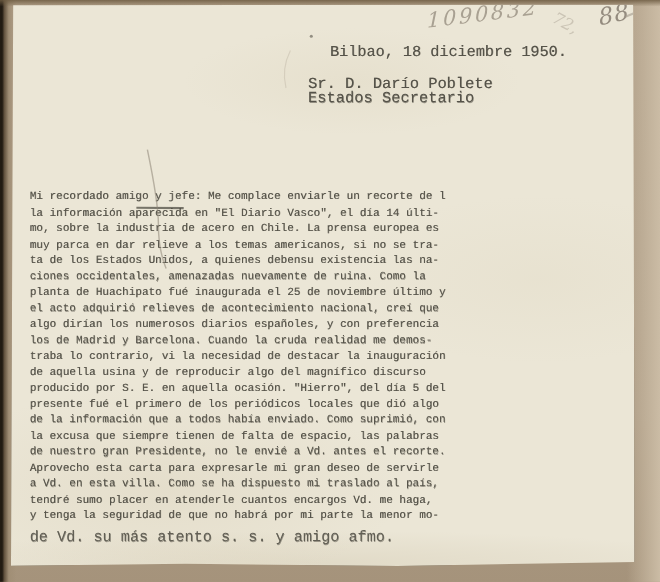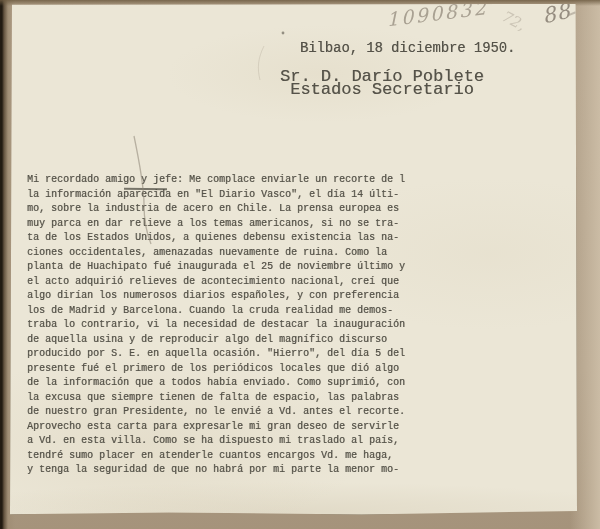--- a/index.html
+++ b/index.html
@@ -25,21 +25,21 @@
     clip-path:polygon(0.35% 0.15%, 99.75% 0%, 100% 99.2%, 62% 99.9%, 28% 99.5%, 0% 99.85%);
   }
   .typed{
     font-family:"Liberation Mono","DejaVu Sans Mono",monospace;
     color:var(--ink,#4a483f);
     white-space:pre;
     text-shadow:0.4px 0.3px 0.6px rgba(66,62,52,.55);
     opacity:.93;
   }
   .dateline{position:absolute;left:270px;top:38px;font-size:13.8px;line-height:14px;margin-left:20px;}
-  .recipient{position:absolute;left:270px;top:67px;font-size:17px;line-height:12.5px;text-align:center;}
+  .recipient{position:absolute;left:270px;top:67px;font-size:14px;line-height:12.5px;}
   .body-block{position:absolute;left:17px;top:169px;font-size:10px;line-height:14.5px;}
   .closing-block{position:absolute;left:17px;top:478px;font-size:13.8px;line-height:15px;opacity:.85;}
   .tline{height:auto;}
   .pencil{
     position:absolute;
     font-family:"DejaVu Serif",serif;
     font-style:italic;
     color:var(--pencil,#9d9486);
   }
   .doc-number{left:378px;top:-2px;font-size:19px;letter-spacing:2.5px;transform:rotate(-7deg) skewX(-8deg);opacity:.85;}
@@ -60,21 +60,21 @@
     <div class="pencil page-number">88</div>
     <div class="pencil faint-mark">72,</div>
     <div class="pencil-dash"></div>
 
     <div class="typed dateline">Bilbao, 18 diciembre 1950.</div>
 
     <div class="typed recipient"><div class="tline">Sr. D. Darío Poblete</div><div class="tline">Estados Secretario</div></div>
 
     <div class="typed body-block"><div class="tline">Mi recordado amigo y jefe: Me complace enviarle un recorte de l</div><div class="tline">la información aparecida en "El Diario Vasco", el día 14 últi-</div><div class="tline">mo, sobre la industria de acero en Chile. La prensa europea es</div><div class="tline">muy parca en dar relieve a los temas americanos, si no se tra-</div><div class="tline">ta de los Estados Unidos, a quienes debensu existencia las na-</div><div class="tline">ciones occidentales, amenazadas nuevamente de ruina. Como la</div><div class="tline">planta de Huachipato fué inaugurada el 25 de noviembre último y</div><div class="tline">el acto adquirió relieves de acontecimiento nacional, creí que</div><div class="tline">algo dirían los numerosos diarios españoles, y con preferencia</div><div class="tline">los de Madrid y Barcelona. Cuando la cruda realidad me demos-</div><div class="tline">traba lo contrario, vi la necesidad de destacar la inauguración</div><div class="tline">de aquella usina y de reproducir algo del magnífico discurso</div><div class="tline">producido por S. E. en aquella ocasión. "Hierro", del día 5 del</div><div class="tline">presente fué el primero de los periódicos locales que dió algo</div><div class="tline">de la información que a todos había enviado. Como suprimió, con</div><div class="tline">la excusa que siempre tienen de falta de espacio, las palabras</div><div class="tline">de nuestro gran Presidente, no le envié a Vd. antes el recorte.</div><div class="tline">Aprovecho esta carta para expresarle mi gran deseo de servirle</div><div class="tline">a Vd. en esta villa. Como se ha dispuesto mi traslado al país,</div><div class="tline">tendré sumo placer en atenderle cuantos encargos Vd. me haga,</div><div class="tline">y tenga la seguridad de que no habrá por mi parte la menor mo-</div></div>
 
-    <div class="typed closing-block"></div>
+    <div class="typed closing-block"><div class="tline">de Vd. su más atento s. s. y amigo afmo.</div></div>
 
   </div>
 
   <div class="amigo-underline"></div>
 
   <svg class="marks-overlay" width="600" height="529" viewBox="0 0 600 529" xmlns="http://www.w3.org/2000/svg">
     <path d="M134,136 C140,165 144,186 144,204 C144,220 146,232 151,244" fill="none" stroke="#8d8475" stroke-width="1.3" opacity="0.55"></path>
     <path d="M264,46 C258,58 257,68 260,80" fill="none" stroke="#9a9080" stroke-width="1" opacity="0.25"></path>
     <circle cx="283" cy="33" r="1.4" fill="#6e695e" opacity="0.7"></circle>
   </svg>

